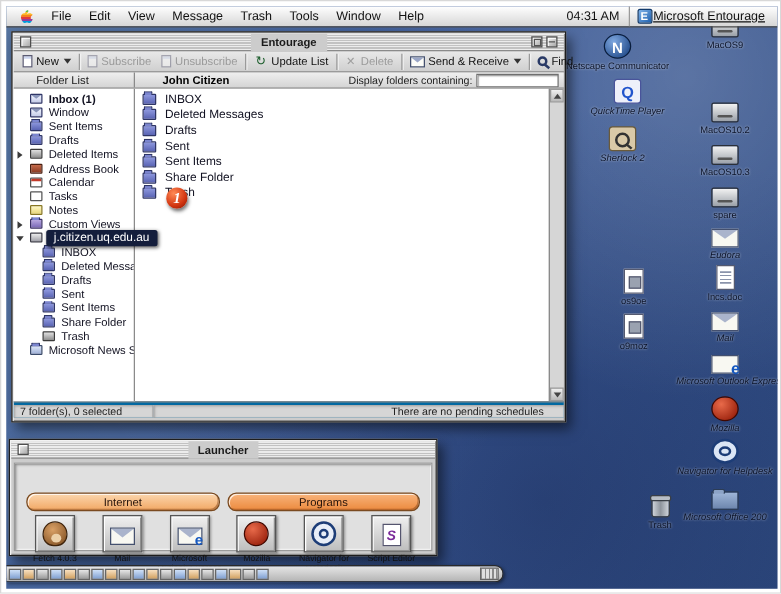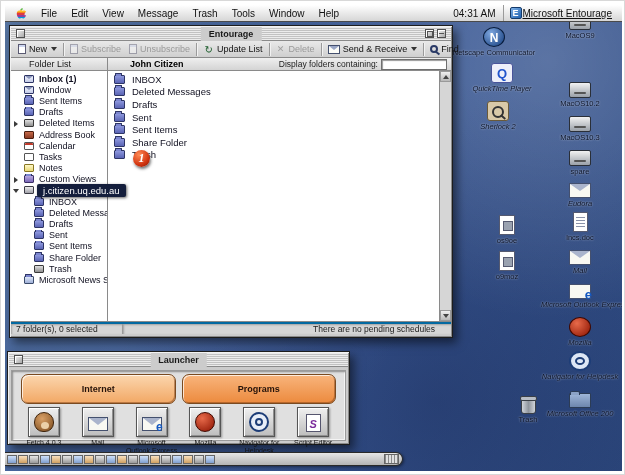--- a/index.html
+++ b/index.html
@@ -140,23 +140,23 @@
     color:#fff; font-family:"Liberation Serif",serif; font-style:italic; font-weight:bold;
     font-size:12px; display:flex; align-items:center; justify-content:center;
     box-shadow:1px 2px 3px rgba(0,0,0,.55); z-index:25; }
 
   
   .launcher { left:2px; top:346px; width:343px; height:94px; }
   .l-inner { flex:1; margin:3px; background:#e0e0e0; border:1px solid #9a9a9a;
     box-shadow:inset 1px 1px 2px #8a8a8a, inset -1px -1px 0 #fafafa;
     display:flex; flex-direction:column; padding:3px 5px 2px 5px; min-height:0; }
   .l-tabs { display:flex; gap:6px; margin:0 4px 3px 4px; flex:none; }
-  .l-tab { flex:1; height:30px; border-radius:7px; border:1px solid #7a4a20;
-    display:flex; align-items:center; justify-content:center; font-size:9px; font-weight:bold; color:#26130a;
-    box-shadow:inset 1px 1px 0 rgba(255,255,255,.75), inset -1px -1px 0 rgba(120,60,20,.45); }
+  .l-tab { flex:1; height:15px; border-radius:7px; border:1px solid #7a4a20;
+    display:flex; align-items:center; justify-content:center; font-size:9px; font-weight:normal; color:#26130a;
+    box-shadow:inset 1px 1px 0 rgba(255,255,255,.75), inset -1px -1px 0 rgba(120,60,20,.45);margin-top:20px; }
   .l-tab.internet { background:linear-gradient(#fbd6ae,#f2a865); }
   .l-tab.programs { background:linear-gradient(#f8b47c,#ec8a3e); }
   .l-items { display:flex; flex:1; min-height:0; }
   .l-item { flex:1; display:flex; flex-direction:column; align-items:center; min-width:0; }
   .l-btn { width:32px; height:30px; flex:none; border:1px solid #555;
     background:linear-gradient(#f0f0f0,#bdbdbd);
     box-shadow:inset 1px 1px 0 #fff, inset -1px -1px 0 #909090, 1px 1px 2px rgba(0,0,0,.35);
     display:flex; align-items:center; justify-content:center; }
   .l-lbl { font-size:7px; margin-top:2px; text-align:center; line-height:1.1; color:#111; max-width:56px; }
   .li { width:20px; height:20px; position:relative; }

